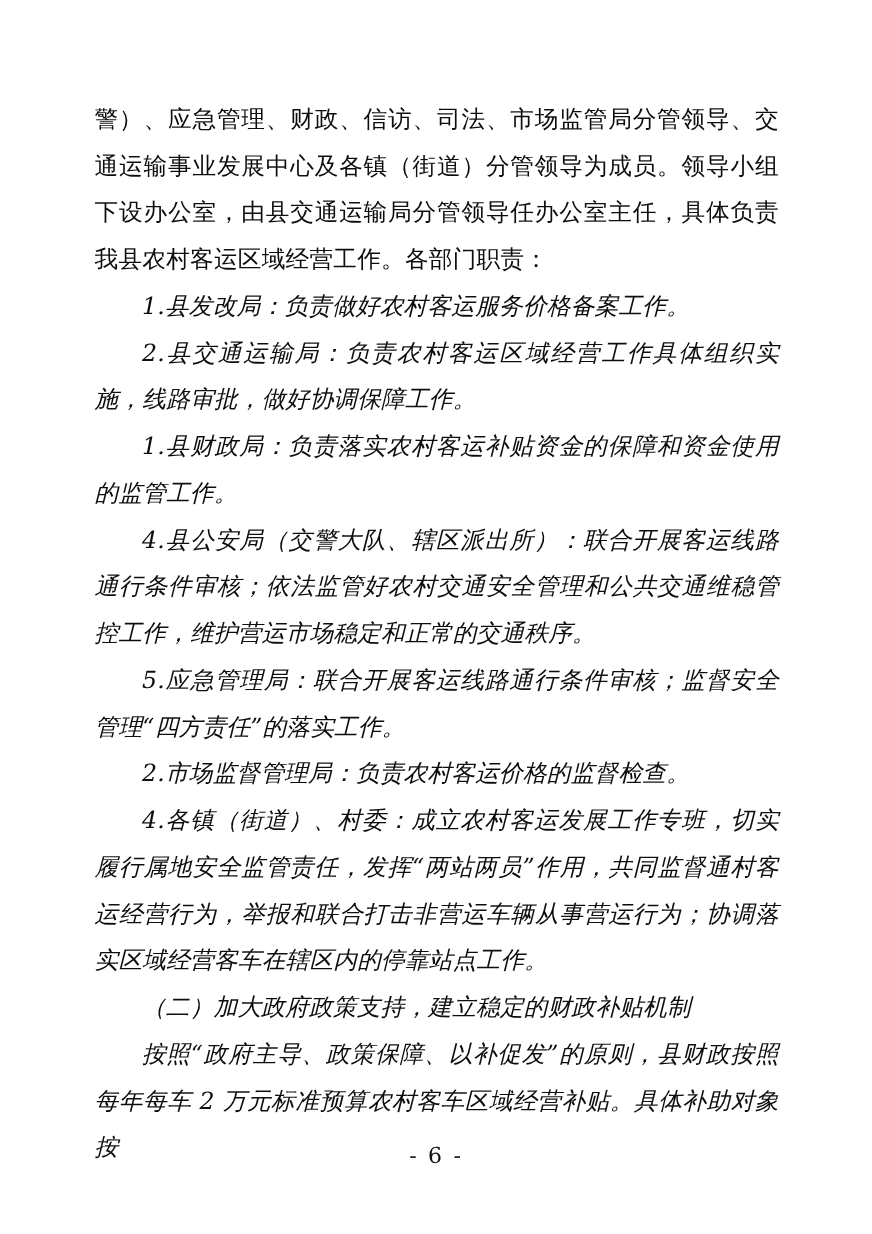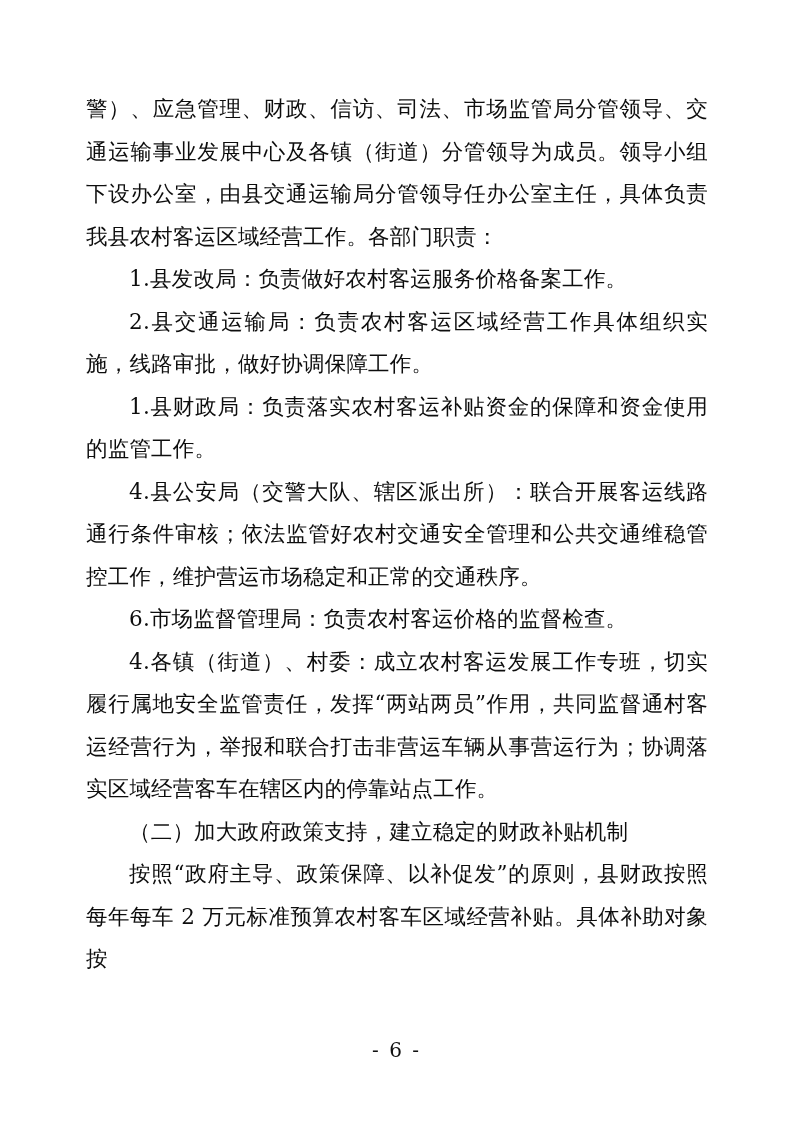--- a/index.html
+++ b/index.html
@@ -27,20 +27,21 @@
     font-size: 21.5px;
     line-height: 42.5px;
     color: #0d0d0d;
     text-align: justify;
     text-justify: inter-ideograph;
     margin: 0;
     letter-spacing: 0.2px;
   }
   .indent {
     text-indent: 2em;
+    font-style: italic;
   }
   .pagenum {
     position: absolute;
     left: 0;
     right: 0;
     top: 1038px;
     text-align: center;
     font-family: "DejaVu Serif", "Liberation Serif", serif;
     font-size: 20px;
     color: #111;
@@ -50,19 +51,20 @@
 </head>
 <body>
 
 <div class="page">
   <div class="content">
     <p class="para">警）、应急管理、财政、信访、司法、市场监管局分管领导、交通运输事业发展中心及各镇（街道）分管领导为成员。领导小组下设办公室，由县交通运输局分管领导任办公室主任，具体负责我县农村客运区域经营工作。各部门职责：</p>
     <p class="para indent">1.县发改局：负责做好农村客运服务价格备案工作。</p>
     <p class="para indent">2.县交通运输局：负责农村客运区域经营工作具体组织实施，线路审批，做好协调保障工作。</p>
     <p class="para indent">1.县财政局：负责落实农村客运补贴资金的保障和资金使用的监管工作。</p>
     <p class="para indent">4.县公安局（交警大队、辖区派出所）：联合开展客运线路通行条件审核；依法监管好农村交通安全管理和公共交通维稳管控工作，维护营运市场稳定和正常的交通秩序。</p>
-    <p class="para indent">6.市场监督管理局：负责农村客运价格的监督检查。</p>
+    <p class="para indent">5.应急管理局：联合开展客运线路通行条件审核；监督安全管理“四方责任”的落实工作。</p>
+    <p class="para indent">2.市场监督管理局：负责农村客运价格的监督检查。</p>
     <p class="para indent">4.各镇（街道）、村委：成立农村客运发展工作专班，切实履行属地安全监管责任，发挥“两站两员”作用，共同监督通村客运经营行为，举报和联合打击非营运车辆从事营运行为；协调落实区域经营客车在辖区内的停靠站点工作。</p>
     <p class="para indent">（二）加大政府政策支持，建立稳定的财政补贴机制</p>
     <p class="para indent">按照“政府主导、政策保障、以补促发”的原则，县财政按照每年每车 2 万元标准预算农村客车区域经营补贴。具体补助对象按</p>
   </div>
   <div class="pagenum">- 6 -</div>
 </div>
 
 </body></html>

